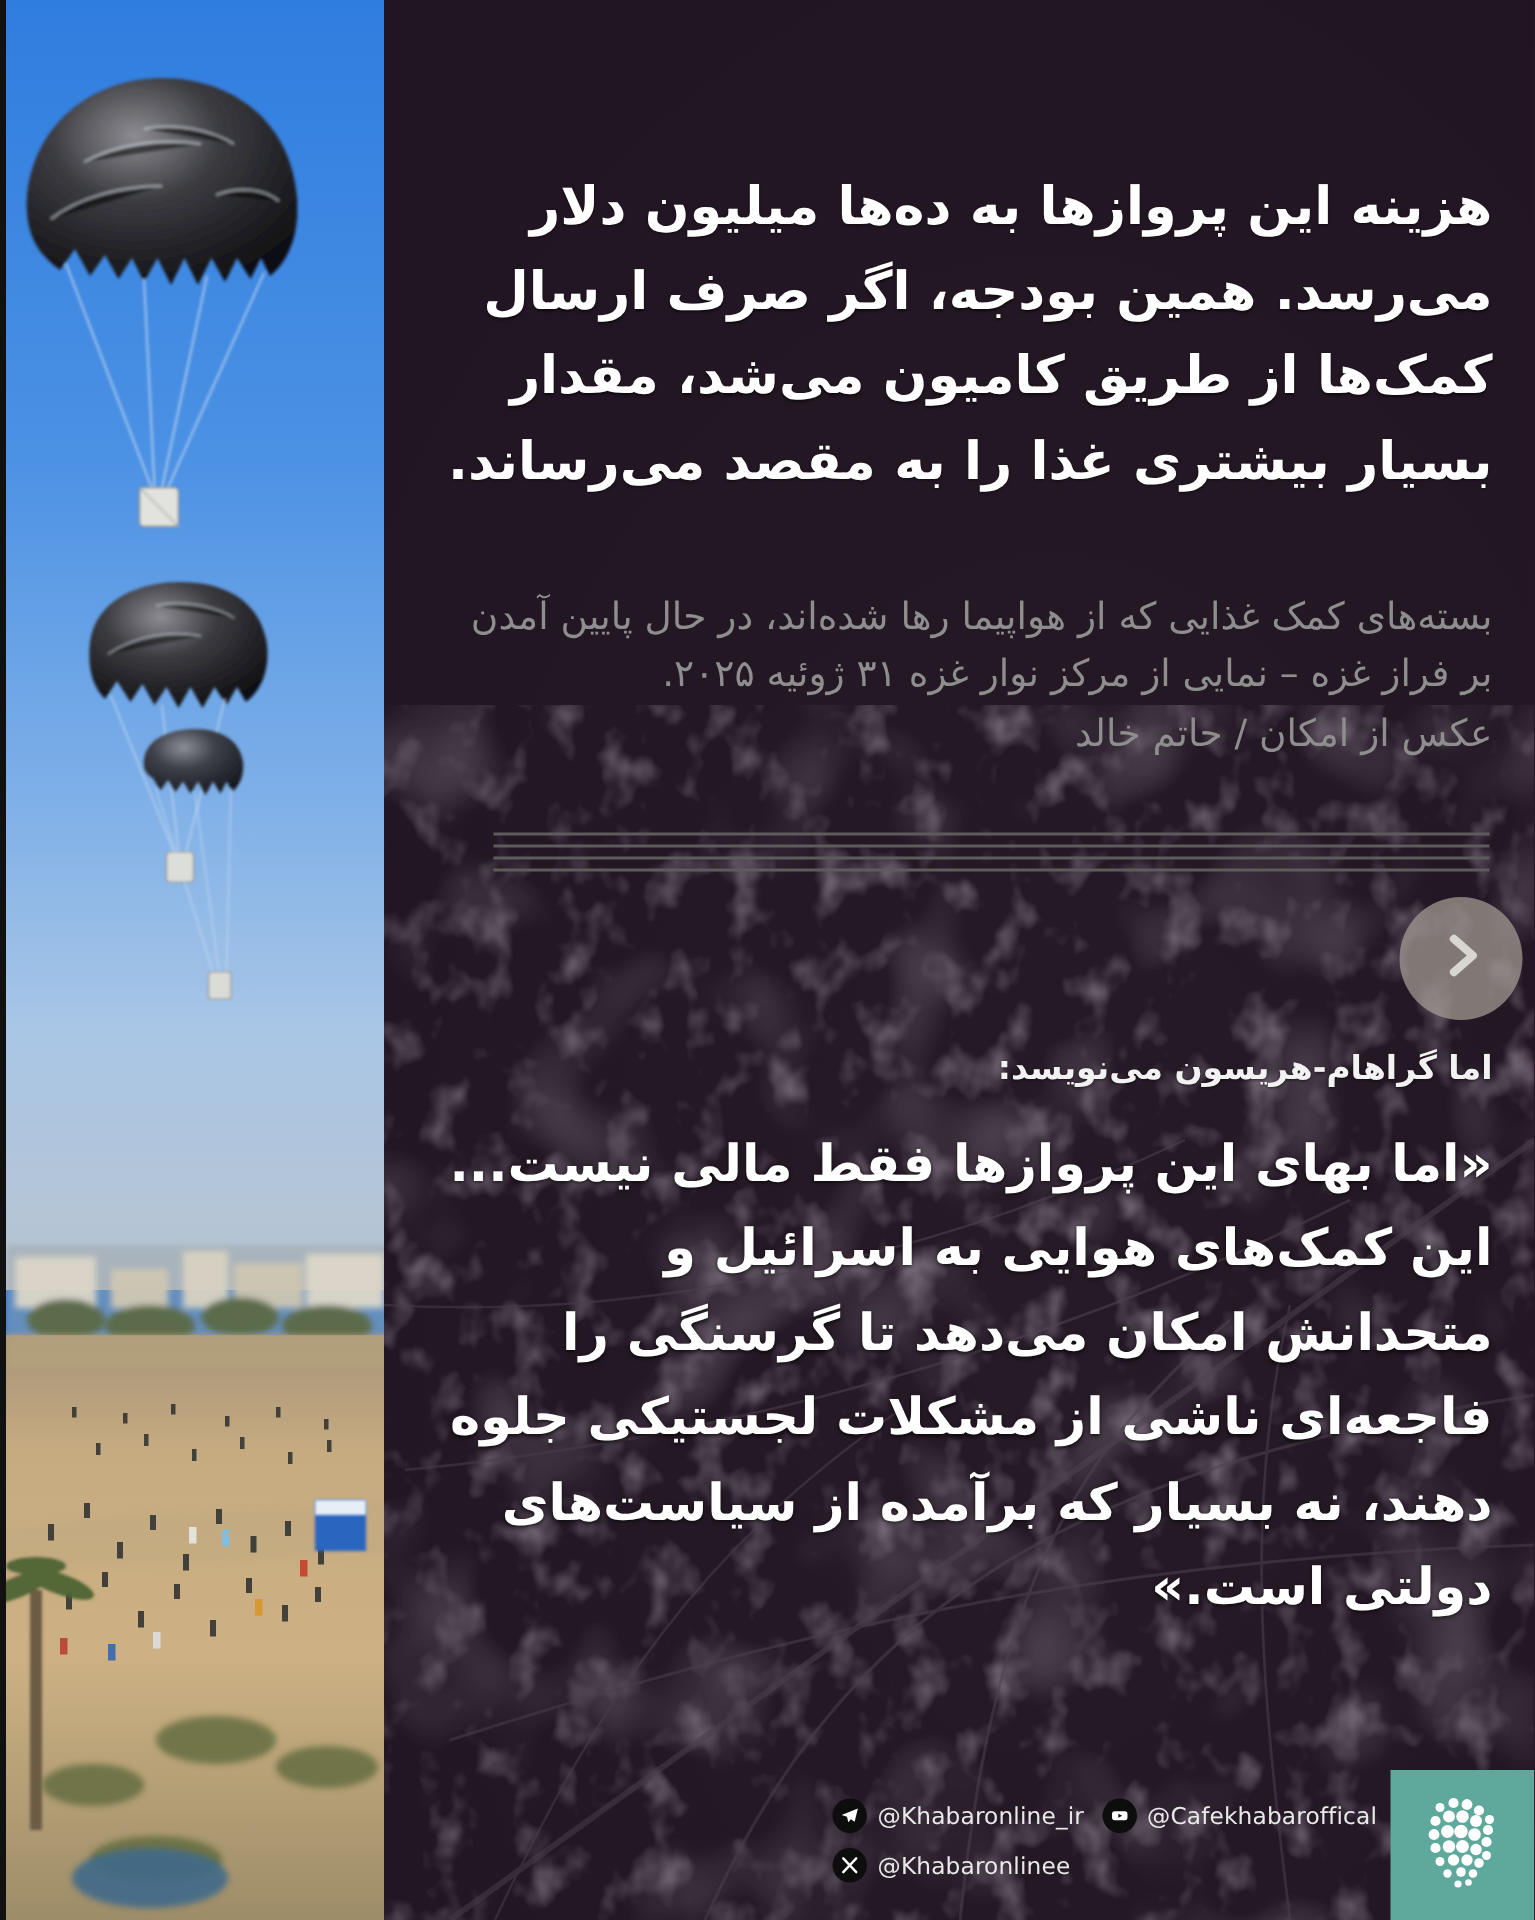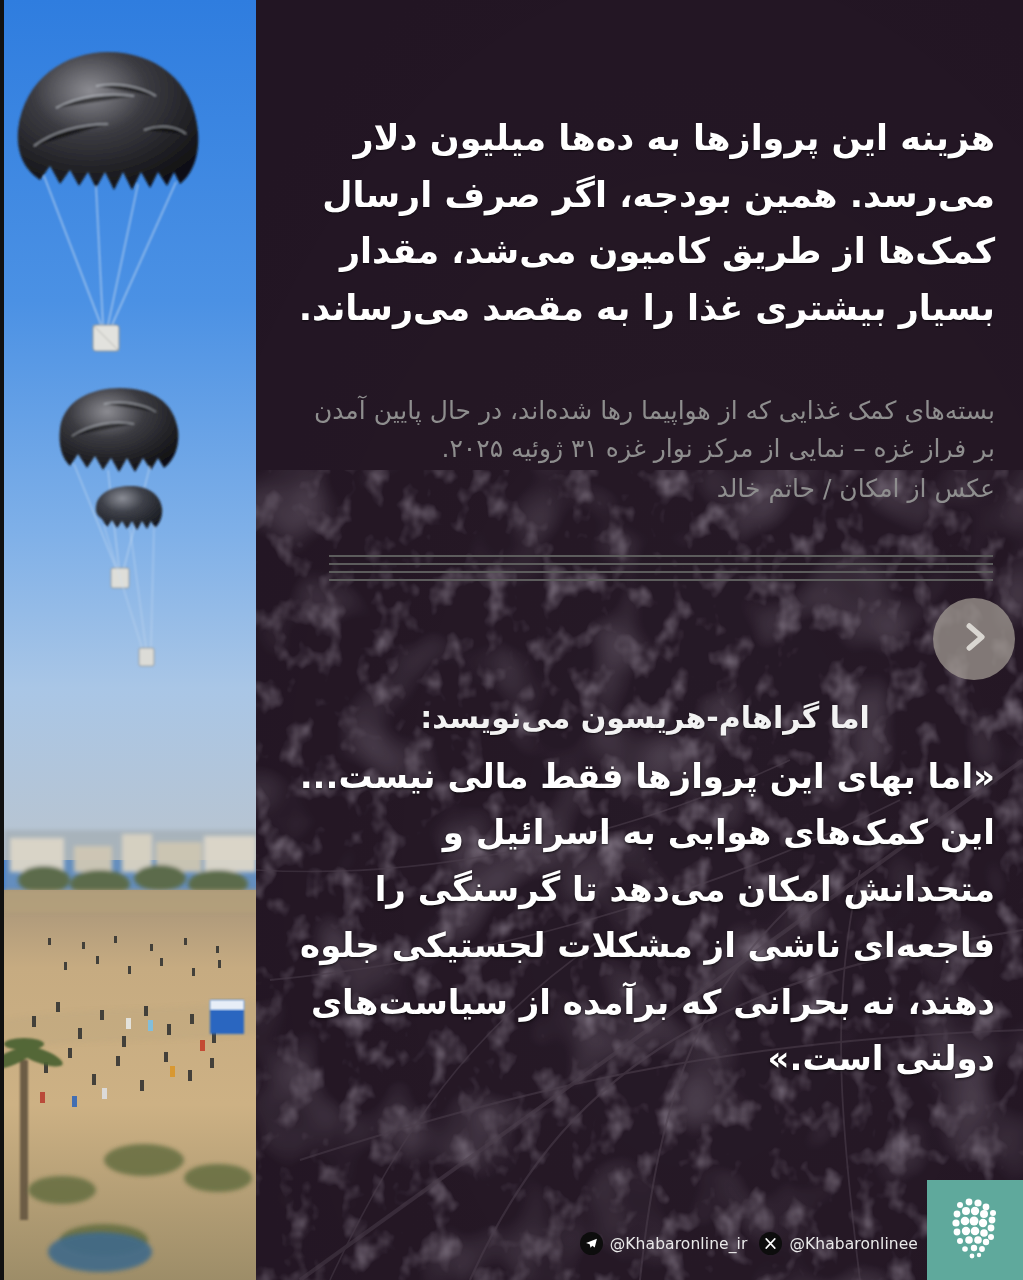--- a/index.html
+++ b/index.html
@@ -92,23 +92,23 @@
     display:flex; align-items:center; justify-content:center;
     cursor:pointer;
   }
   .next-btn svg { width:38px; height:38px; }
 
   
   .attrib {
     position:absolute;
     right:28px; top:700px;
     width:700px;
-    text-align:center;
+    text-align:right;
     color:#f2f2f2;
-    font-size:30px;
+    font-size:22px;
     font-weight:700;
     direction:rtl;
     text-shadow:0 1px 2px rgba(0,0,0,.6);
   }
 
   
   .quote {
     position:absolute;
     right:28px; top:748px;
     width:700px;
@@ -403,21 +403,21 @@
 
     <div class="divider">
       <i></i>
       <i></i>
       <i></i>
       <i></i>
     </div>
 
     <div class="attrib">اما گراهام-هریسون می‌نویسد:</div>
 
-    <blockquote class="quote">«اما بهای این پروازها فقط مالی نیست... این کمک‌های هوایی به اسرائیل و متحدانش امکان می‌دهد تا گرسنگی را فاجعه‌ای ناشی از مشکلات لجستیکی جلوه دهند، نه بحرانی که برآمده از سیاست‌های دولتی است.»</blockquote>
+    <blockquote class="quote">«اما بهای این پروازها فقط مالی نیست... این کمک‌های هوایی به اسرائیل و متحدانش امکان می‌دهد تا گرسنگی را فاجعه‌ای ناشی از مشکلات لجستیکی جلوه دهند، نه بسیار که برآمده از سیاست‌های دولتی است.»</blockquote>
   </div>
 
   <div class="next-btn">
     <span>
       <svg viewBox="0 0 24 24" fill="none" aria-hidden="true">
         <path d="M9 5 L17 12 L9 19" stroke="#d9d6d1" stroke-width="3.4" stroke-linecap="round" stroke-linejoin="round"></path>
       </svg>
     </span>
   </div>
 
@@ -427,20 +427,29 @@
 
       <div class="social">
         <span class="sicon">
           <svg viewBox="0 0 24 24" aria-hidden="true">
             <path d="M22 3 L2 11 L8.6 13.3 L10.2 20 L13.4 16.2 L18 19.4 Z" fill="#ffffff"></path>
           </svg>
         </span>
         <span class="shandle">@Khabaronline_ir</span>
       </div>
 
+      <div class="social">
+        <span class="sicon">
+          <svg viewBox="0 0 24 24" aria-hidden="true">
+            <rect x="2.5" y="6.5" width="19" height="11" rx="3.2" fill="#ffffff"></rect>
+            <path d="M10.3 9.6 L15 12 L10.3 14.4 Z" fill="#0d0d0d"></path>
+          </svg>
+        </span>
+        <span class="shandle">@Cafekhabaroffical</span>
+      </div>
 
       <div class="social">
         <span class="sicon">
           <svg viewBox="0 0 24 24" aria-hidden="true">
             <path d="M4 3.5 L20 20.5 M20 3.5 L4 20.5" stroke="#ffffff" stroke-width="2.9" stroke-linecap="round"></path>
           </svg>
         </span>
         <span class="shandle">@Khabaronlinee</span>
       </div>
 

